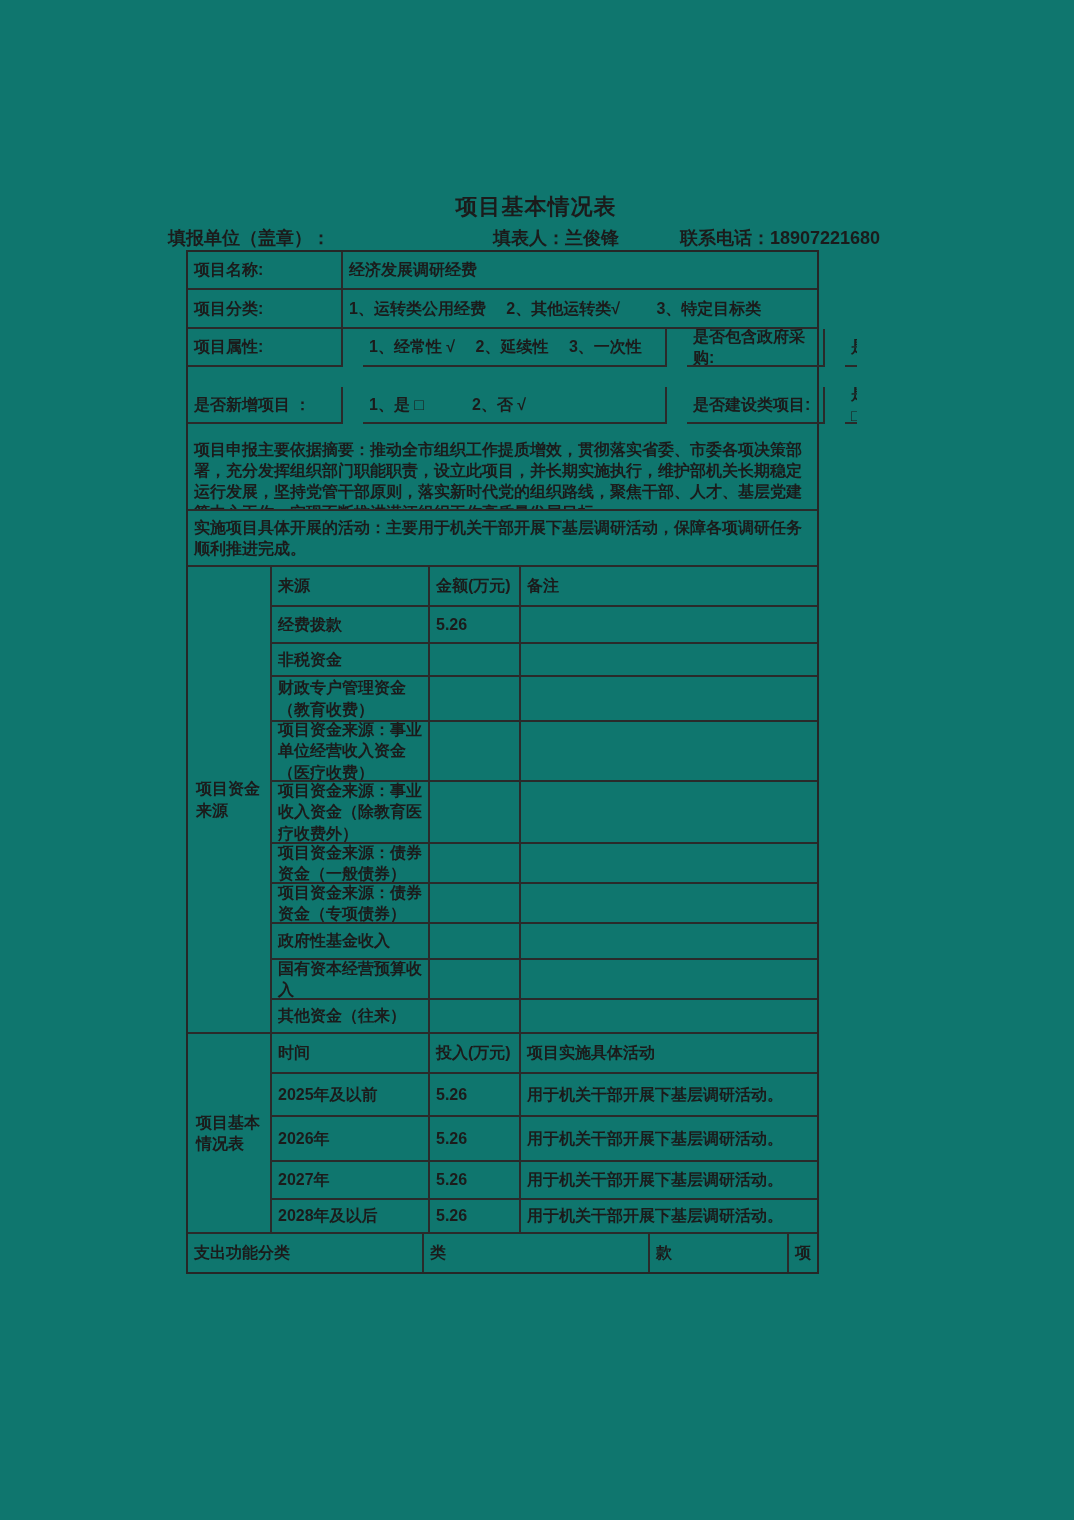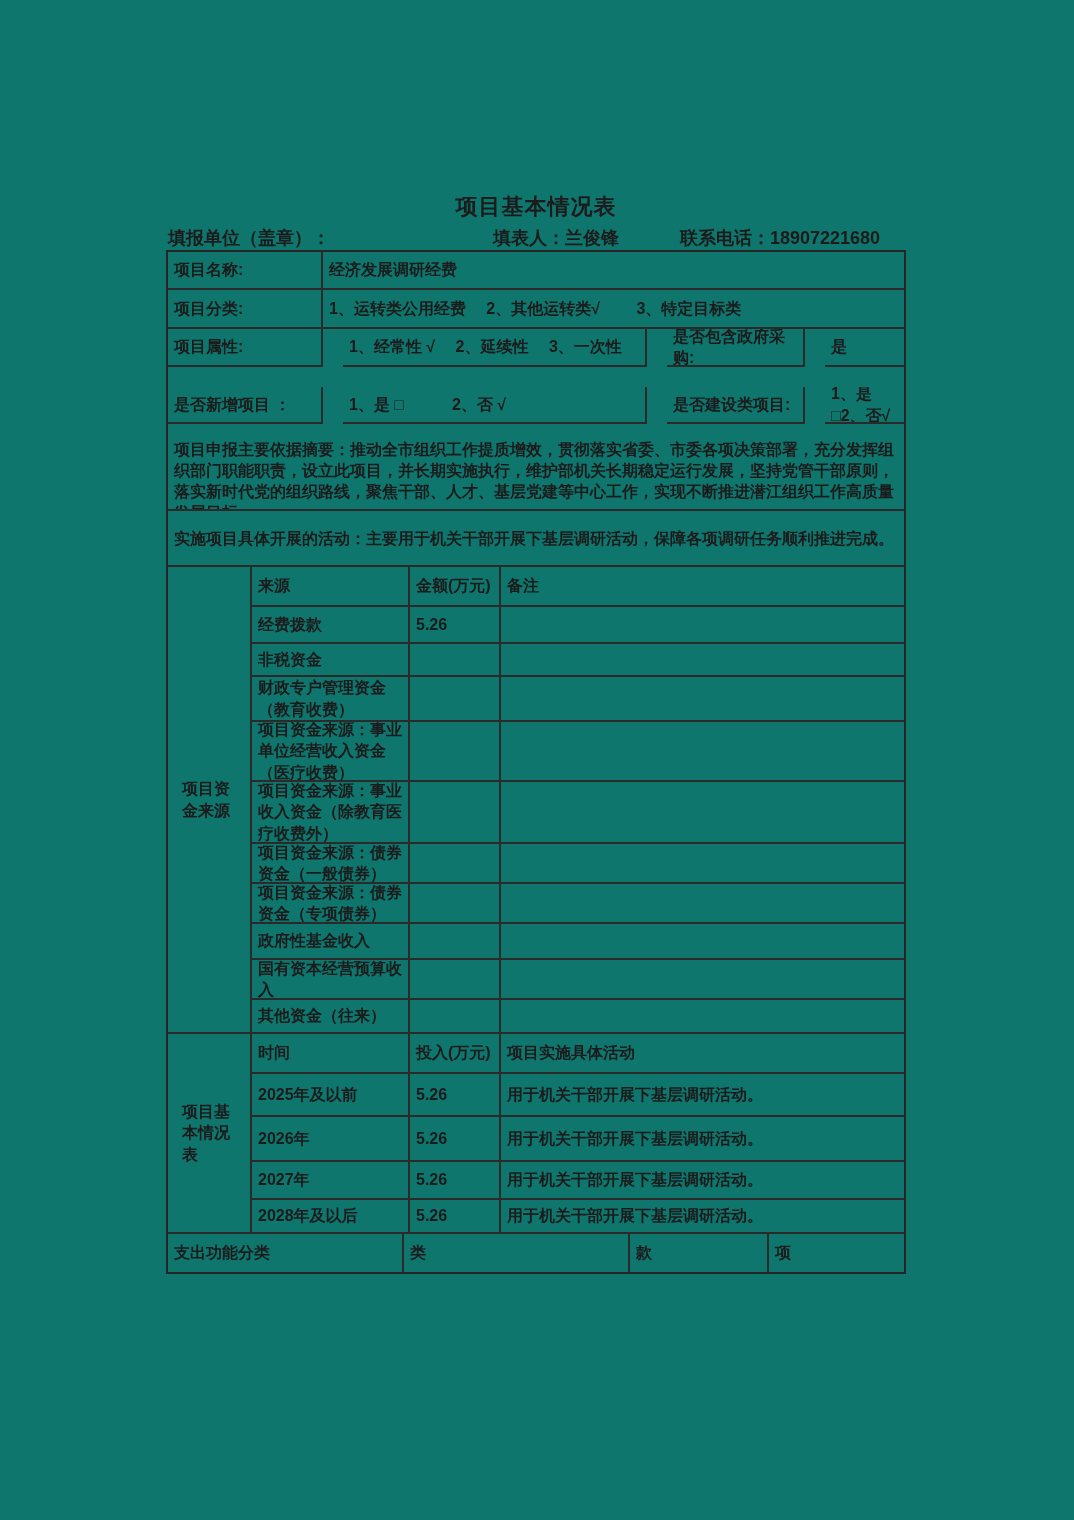--- a/index.html
+++ b/index.html
@@ -19,39 +19,40 @@
     letter-spacing:1px;
     height:34px; line-height:30px;
   }
   .meta { position:relative; height:24px; font-size:18px; }
   .meta span { position:absolute; top:0; white-space:nowrap; }
   .meta .m-unit  { left:2px; }
   .meta .m-fill  { left:327px;text-align:center; }
   .meta .m-phone { left:514px; }
 
   .tbl {
-    width:740px;
+    width:633px;
     border:2px solid #262626;
     box-sizing:border-box;
     font-size:16px;
     line-height:1.32;
+    margin-left:20px;
   }
   .sec { display:grid; grid-auto-flow:row; }
   .c {
     box-sizing:border-box;
     border-right:2px solid #2a2a2a;
     border-bottom:2px solid #2a2a2a;
     display:flex; align-items:center;
     padding:2px 6px;
     overflow:hidden;
   }
   .c.lastcol { border-right:0; }
   .c.nb { border-bottom:0; }
   .c.top { align-items:flex-start; padding-top:15px; }
-  .c.sidehdr { padding:2px 14px; }
+  .c.sidehdr { padding:2px 8px; }
 
   .secA { grid-template-columns:155px 1fr; grid-template-rows:38px 39px; }
   .secB { grid-template-columns:155px 304px 138px 1fr; grid-template-rows:38px 37px;gap:20px; }
   .secD { grid-template-columns:1fr; grid-template-rows:87px 56px; }
   .secE { grid-template-columns:84px 158px 91px 1fr;
           grid-template-rows:40px 37px 33px 45px 60px 62px 40px 40px 36px 40px 34px; }
   .secF { grid-template-columns:84px 158px 91px 1fr;
           grid-template-rows:40px 43px 45px 38px 34px; }
   .secG { grid-template-columns:236px 226px 139px 1fr; grid-template-rows:38px; }
   .span11 { grid-row:1 / span 11; }

